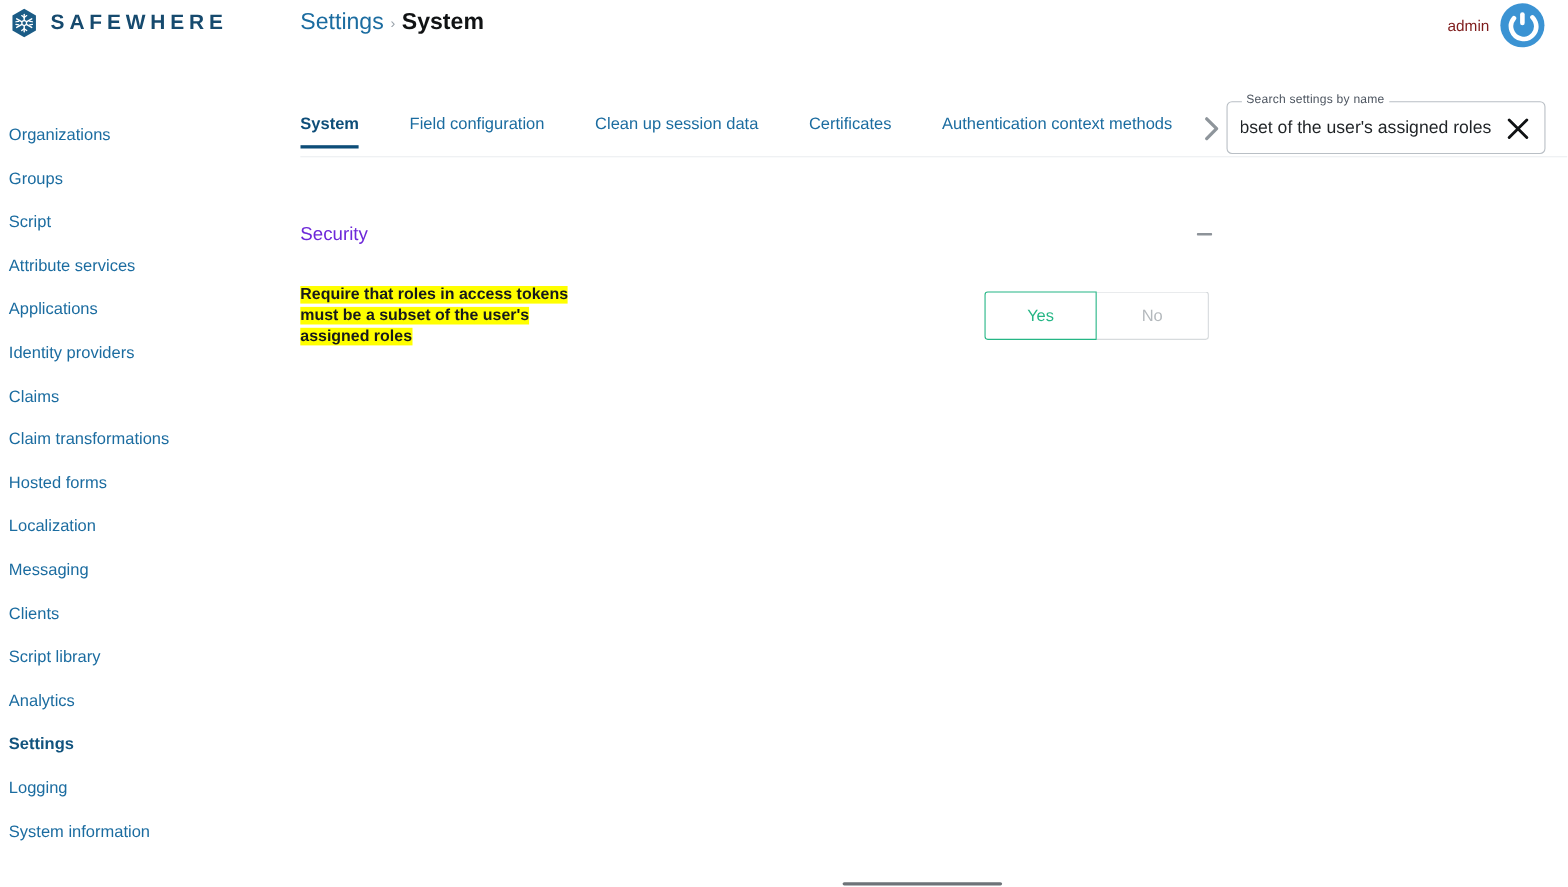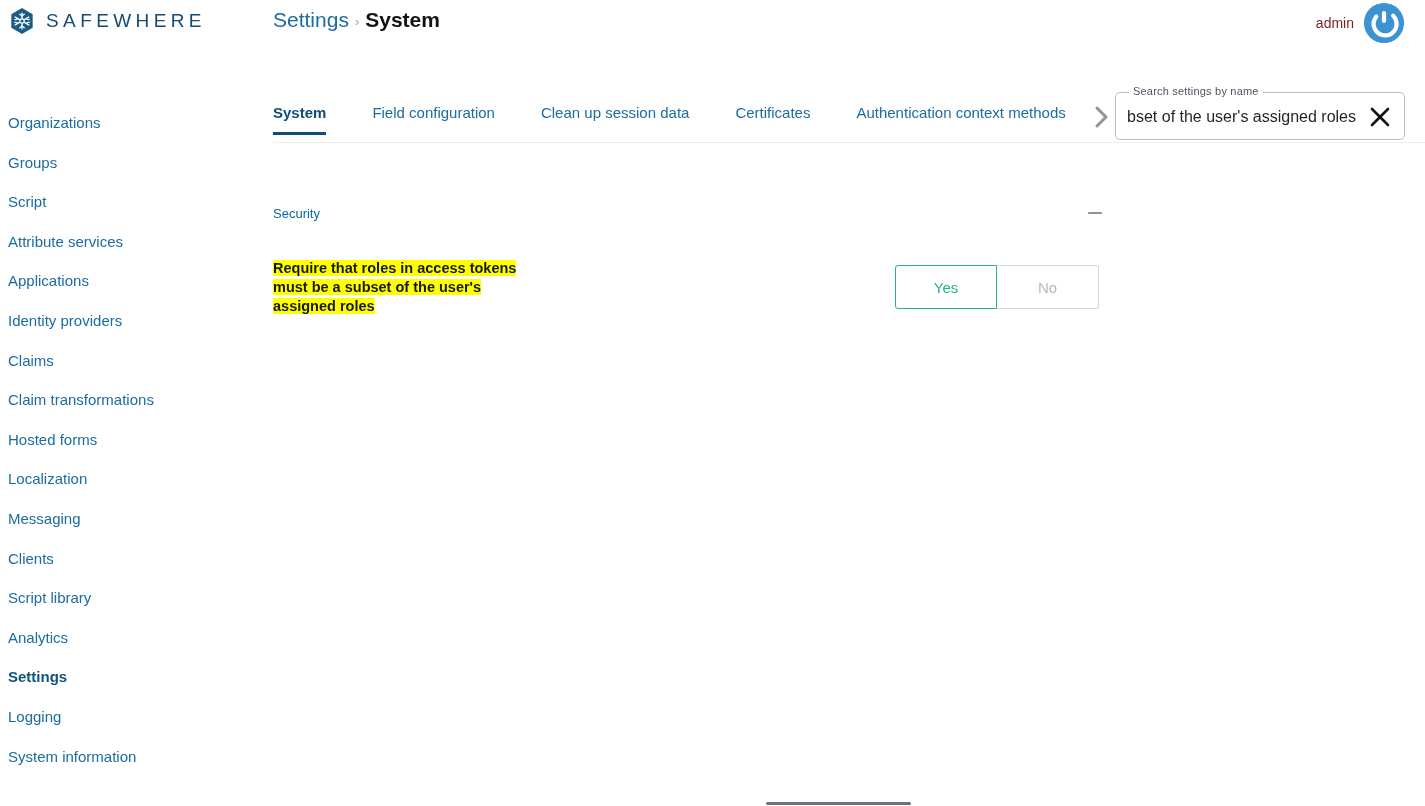--- a/index.html
+++ b/index.html
@@ -39,21 +39,21 @@
   }
   .brand-logo {
     width: 28px;
     height: 28px;
     display: block;
   }
   .brand-name {
     font-size: 19px;
     letter-spacing: 4.4px;
     color: #164a6e;
-    font-weight: 400;
+    font-weight: 700;
   }
 
   .breadcrumb {
     position: absolute;
     left: 273px;
     top: 8px;
     display: flex;
     align-items: baseline;
     gap: 6px;
     font-size: 21px;
@@ -235,22 +235,22 @@
     position: relative;
     margin-top: 52px;
     width: 830px;
     height: 34px;
     display: flex;
     align-items: center;
     justify-content: space-between;
     cursor: pointer;
   }
   .section-title {
-    font-size: 13px;
-    color: #0369a1;
+    font-size: 17px;
+    color: #6d28d9;
   }
   .collapse-icon {
     width: 16px;
     height: 16px;
     display: flex;
     align-items: center;
     justify-content: center;
   }
 
   .setting-row {

